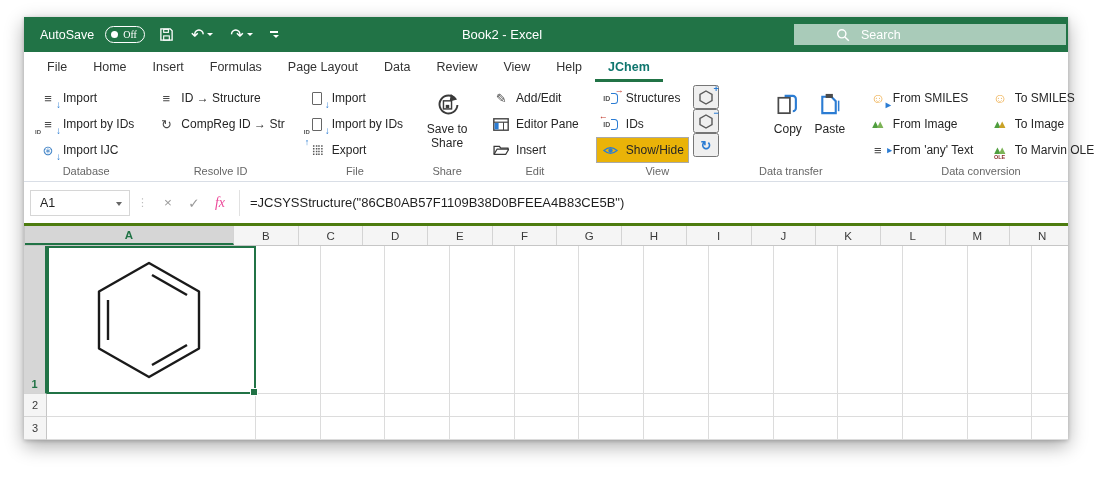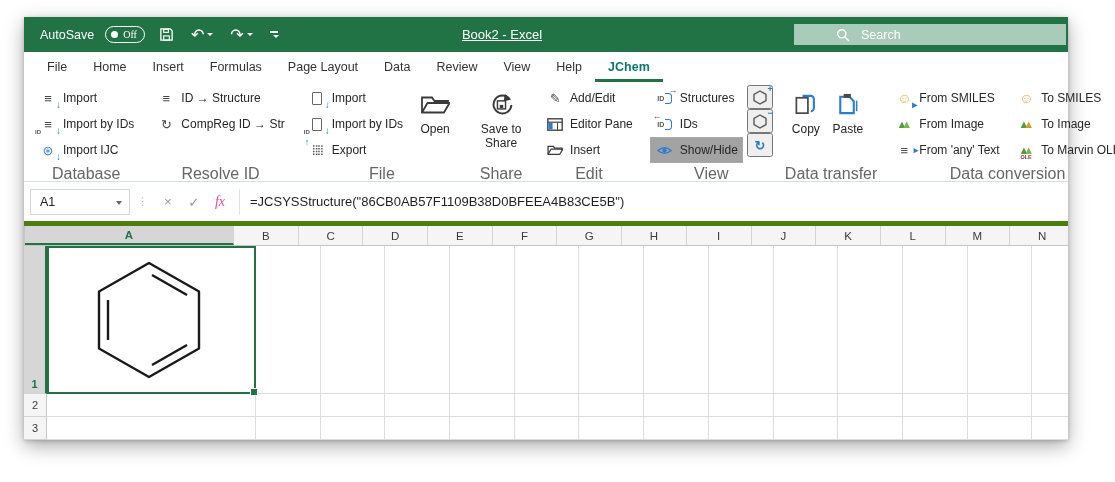--- a/index.html
+++ b/index.html
@@ -13,40 +13,40 @@
   .tb-left{display:flex;align-items:center;padding-left:16px;gap:11px;z-index:2;}
   .tb-autosave{font-size:12.5px;}
   .tb-toggle{display:flex;align-items:center;gap:5px;border:1px solid #fff;border-radius:9px;height:17px;padding:0 7px 0 5px;cursor:pointer;}
   .tb-knob{width:7px;height:7px;border-radius:50%;background:#fff;}
   .tb-off{font-size:10px;color:#fff;font-family:Liberation Serif, serif;}
   .tb-btn{display:flex;align-items:center;padding:2px 3px;cursor:pointer;}
   .uglyph{font-size:16px;line-height:1;color:#fff;}
   .dchev{width:0;height:0;border-left:3px solid transparent;border-right:3px solid transparent;border-top:3.5px solid #fff;margin-left:3px;}
   .qat{display:flex;flex-direction:column;align-items:center;gap:2px;}
   .qat .bar{width:8px;height:1.5px;background:#fff;}
-  .tb-title{position:absolute;left:12px;right:100px;text-align:center;font-size:13px;z-index:1;text-decoration:underline;}
+  .tb-title{position:absolute;left:12px;right:100px;text-align:center;font-size:13px;z-index:1;}
   .tb-search{position:absolute;right:2px;top:7px;width:272px;height:21px;background:#a9cbb9;
              display:flex;align-items:center;padding-left:42px;gap:11px;cursor:text;}
   .tb-search span{font-size:12.5px;color:#fff;}
 
   
   .tabrow{height:30px;display:flex;align-items:stretch;padding-left:10px;background:#fff;}
   .tab{display:flex;align-items:center;padding:0 13px;font-size:12.5px;color:#333;cursor:pointer;}
   .tab.active{font-weight:700;color:#0f766e;box-shadow:inset 0 -3px 0 #217346;}
 
   
   .ribbon{height:100px;display:flex;align-items:stretch;padding:3px 0 0 4px;border-bottom:1px solid #d9dee6;background:#fff;}
   .rgroup{display:flex;flex-direction:column;padding:0 5px;}
   .gbody{flex:1;display:flex;align-items:flex-start;}
-  .glabel{height:16px;text-align:center;font-size:16px;color:#666;white-space:nowrap;}
+  .glabel{height:16px;text-align:center;font-size:11px;color:#666;white-space:nowrap;}
   .gsep{width:1px;background:#e1e1e1;margin:3px 1px 5px;}
   .rcol{display:flex;flex-direction:column;}
   .sbtn{display:flex;align-items:center;height:26px;padding:1px 4px;background:none;border:1px solid transparent;
         font-family:"Liberation Sans",sans-serif;font-size:12px;color:#262626;white-space:nowrap;cursor:pointer;text-align:left;}
-  .sbtn.hl{background:#a3a3a3;border:1px solid #a9a9a9;}
+  .sbtn.hl{background:#eab308;border:1px solid #a9a9a9;}
   .lbtn{display:flex;flex-direction:column;align-items:center;width:54px;padding-top:4px;gap:3px;background:none;border:none;
         font-family:"Liberation Sans",sans-serif;font-size:12px;color:#262626;line-height:1.2;cursor:pointer;}
   .mbtn{height:24px;width:26px;display:flex;align-items:center;justify-content:center;cursor:pointer;}
 
   
   .ic{position:relative;width:20px;height:17px;margin-right:5px;flex:none;display:inline-flex;align-items:center;justify-content:center;
       font-size:13px;line-height:1;color:#4a4a4a;}
   .ic .ov{position:absolute;right:-3px;bottom:-3px;font-size:10px;font-weight:bold;line-height:1;color:#2b7cd3;}
   .ic .ovt{position:absolute;right:-3px;top:-4px;font-size:9px;font-weight:bold;line-height:1;}
   .ic .ovl{left:-2px;right:auto;}
@@ -60,21 +60,21 @@
   .gridglyph{font-size:10px;color:#555;letter-spacing:-2px;}
   .ids-txt{font-size:7px;font-weight:bold;color:#555;}
   .cshape{width:7px;height:11px;border:1.5px solid #2b7cd3;border-left:none;border-radius:0 3.5px 3.5px 0;margin-left:1px;}
   .mtn{display:inline-flex;position:relative;}
   .mtn i{font-style:normal;font-size:11px;line-height:1;color:#4f9e3f;}
   .mtn i.m2{margin-left:-6px;color:#7cb356;}
   .mtn .ole{position:absolute;left:2px;bottom:-5px;font-size:5.5px;font-weight:bold;color:#8b2f2f;letter-spacing:0;}
   .bigic{height:30px;display:flex;align-items:center;justify-content:center;}
 
   
-  .fbar{height:44px;display:flex;align-items:center;background:#fff;border-bottom:5px solid #4d7c0f;padding-left:6px;}
+  .fbar{height:44px;display:flex;align-items:center;background:#fff;border-bottom:3px solid #4d7c0f;padding-left:6px;}
   .namebox{width:100px;height:26px;border:1px solid #d6d6d6;display:flex;align-items:center;padding-left:9px;font-size:12.5px;color:#222;cursor:pointer;position:relative;}
   .nb-arrow{position:absolute;right:7px;top:11px;width:0;height:0;border-left:3.5px solid transparent;border-right:3.5px solid transparent;border-top:4px solid #666;}
   .fb-dots{color:#bdbdbd;font-size:11px;margin:0 7px;}
   .fb-btn{width:26px;height:26px;display:flex;align-items:center;justify-content:center;color:#9a9a9a;font-size:13.5px;cursor:pointer;}
   .fb-btn.fx{font-family:"Liberation Serif",serif;font-style:italic;font-size:14px;color:#ec4899;}
   .fb-sep{width:1px;height:26px;background:#e1e1e1;margin:0 4px 0 6px;}
   .fb-formula{flex:1;font-size:13px;color:#1f1f1f;padding-left:6px;white-space:nowrap;overflow:hidden;cursor:text;}
 
   
   .sheet{position:relative;background:#fff;}
@@ -226,29 +226,20 @@
             <span>Import by IDs</span>
           </button>
           <button class="sbtn">
             <span class="ic">
                   <span class="gridglyph">⣿⣿</span>
                   <span class="ovt ovl blue">↑</span>
                 </span>
             <span>Export</span>
           </button>
         </div>
-        <button class="lbtn">
-          <span class="bigic">
-            <svg width="30" height="23" viewBox="0 0 30 22">
-                  <path d="M2 19 V4 h10 l2.5 3.5 H28 v4" fill="none" stroke="#3a3a3a" stroke-width="1.8"></path>
-                  <path d="M2 19 L7.5 9.5 H29.5 L24 19 Z" fill="#fff" stroke="#3a3a3a" stroke-width="1.8" stroke-linejoin="round"></path>
-                </svg>
-          </span>
-          <span>Open</span>
-        </button>
       </div>
       <div class="glabel">File</div>
     </div>
     <div class="gsep"></div>
 
     <div class="rgroup">
       <div class="gbody">
         <button class="lbtn">
           <span class="bigic">
             <svg width="25" height="25" viewBox="0 0 26 26">
@@ -352,21 +343,21 @@
                 </span>
           </button>
         </div>
       </div>
       <div class="glabel">View</div>
     </div>
     <div class="gsep"></div>
 
     <div class="rgroup">
       <div class="gbody">
-        <button class="lbtn" style="width:42px;">
+        <button class="lbtn" style="width:42px;margin-left:36px;">
           <span class="bigic">
             <svg width="25" height="25" viewBox="0 0 26 26">
                   <path d="M10 4 h8.5 a3.2 3.2 0 0 1 3.2 3.2 v9.6 a3.2 3.2 0 0 1 -3.2 3.2" fill="none" stroke="#2b7cd3" stroke-width="2.2"></path>
                   <rect x="3.5" y="6" width="12" height="16" fill="#fff" stroke="#4a4a4a" stroke-width="1.8"></rect>
                 </svg>
           </span>
           <span>Copy</span>
         </button>
         <button class="lbtn" style="width:42px;text-align:center;">
           <span class="bigic">

